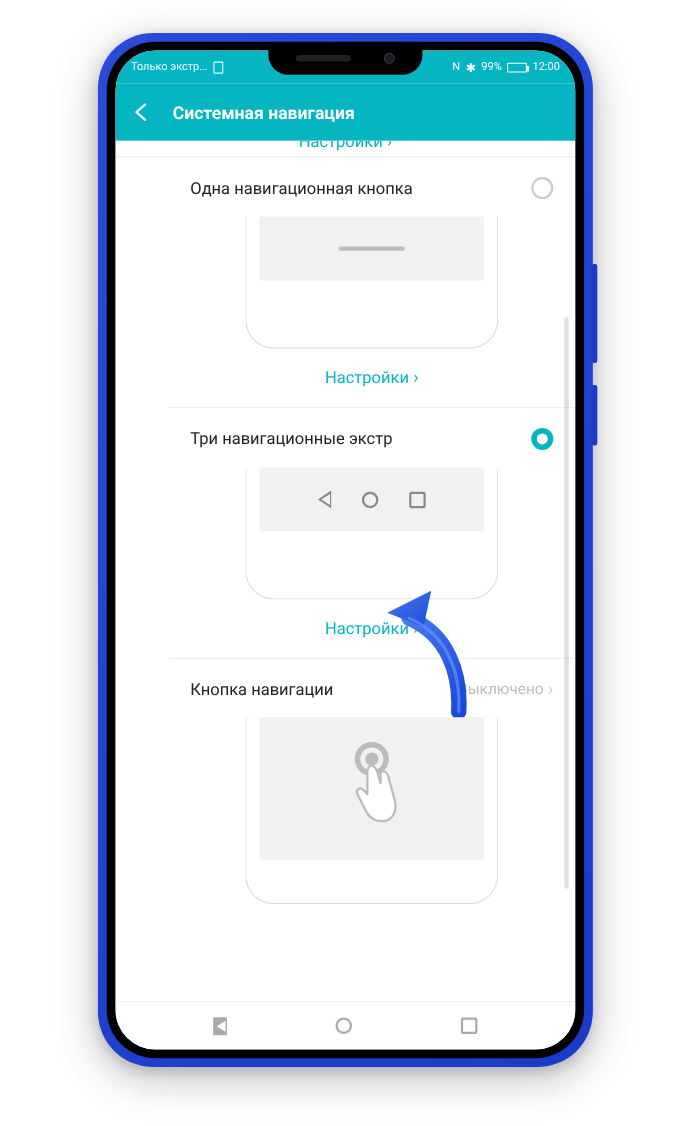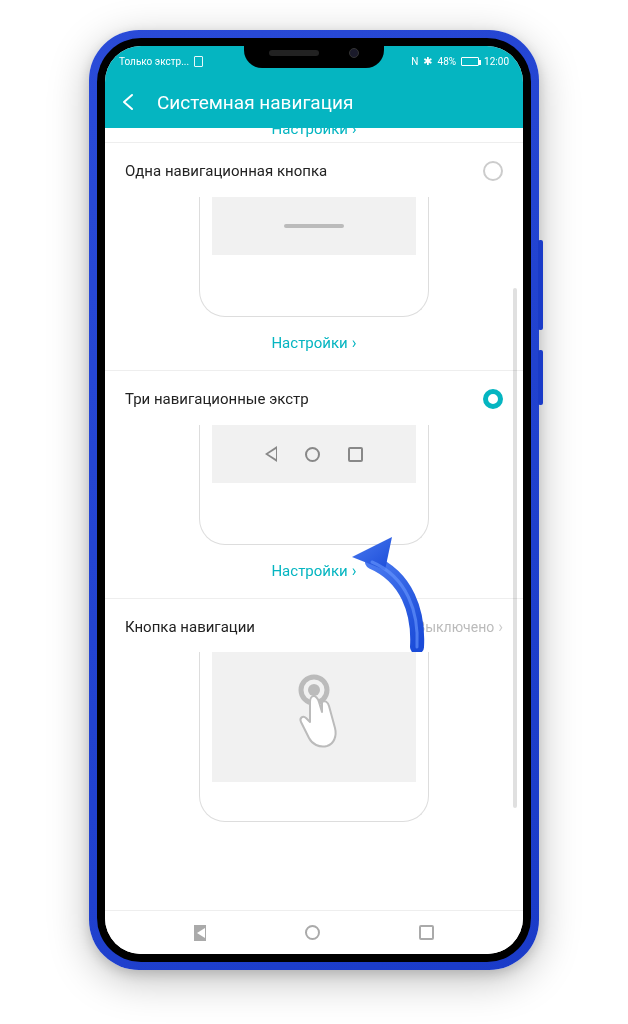--- a/index.html
+++ b/index.html
@@ -126,21 +126,21 @@
     align-items: center;
     padding: 0 14px;
     gap: 18px;
     color: #fff;
   }
   .back-arrow {
     width: 20px; height: 20px;
     display:flex; align-items:center; justify-content:center;
     cursor: pointer;
   }
-  .header-title { font-size: 19px; font-weight: 400; }
+  .header-title { font-size: 16px; font-weight: 700; }
 
   
   .content {
     flex: 1;
     overflow-y: hidden;
     background: #fff;
     position: relative;
   }
   .scroll-indicator {
     position: absolute;
@@ -148,20 +148,21 @@
     top: 160px;
     width: 4px;
     height: 520px;
     background: rgba(0,0,0,0.12);
     border-radius: 2px;
   }
 
   .option {
     padding: 14px 20px 18px;
     border-bottom: 1px solid #eee;
+    margin-left: 48px;
   }
   .option:last-of-type { border-bottom: none; }
   .option-header {
     display:flex; align-items:center; justify-content:space-between;
     padding: 4px 0 10px;
   }
   .option-title { font-size: 15px; color: #222; }
   .option-status { font-size: 14px; color: #bbb; display:flex; align-items:center; gap:4px; }
   .option-status .chev { color:#ccc; font-size:16px;}
 
@@ -298,21 +299,21 @@
     <div class="screen">
 
       <div class="status-bar">
         <div class="status-left">
           <span>Только экстр...</span>
           <span class="sim-icon"></span>
         </div>
         <div class="status-right">
           <span>N</span>
           <span class="bt-icon">✱</span>
-          <span>48%</span>
+          <span>99%</span>
           <span class="batt"><span class="batt-fill"></span></span>
           <span>12:00</span>
         </div>
       </div>
 
       <div class="header">
         <div class="back-arrow">
           <svg width="20" height="20" viewBox="0 0 20 20">
               <path d="M13 3 L5 10 L13 17" stroke="#fff" stroke-width="2" fill="none" stroke-linecap="round" stroke-linejoin="round"></path>
             </svg>

